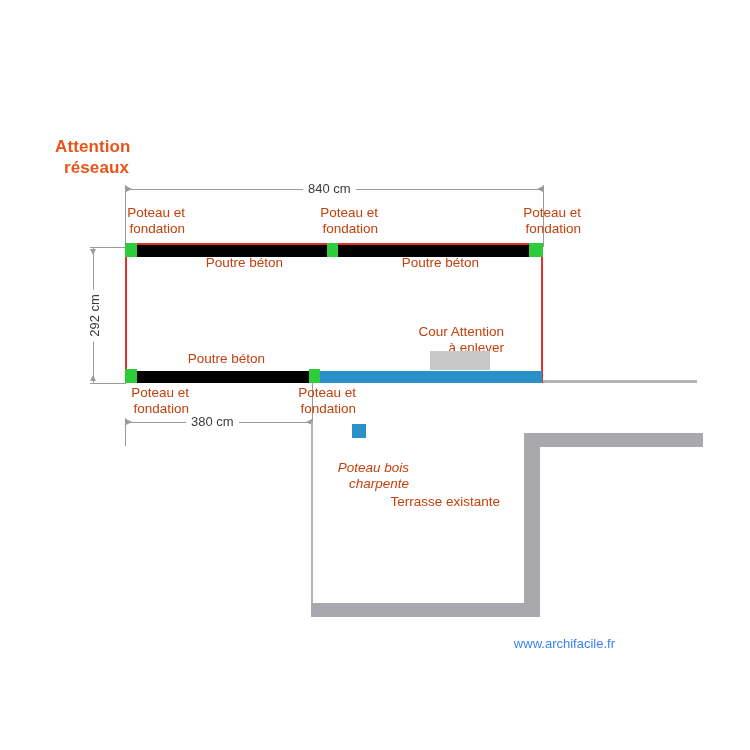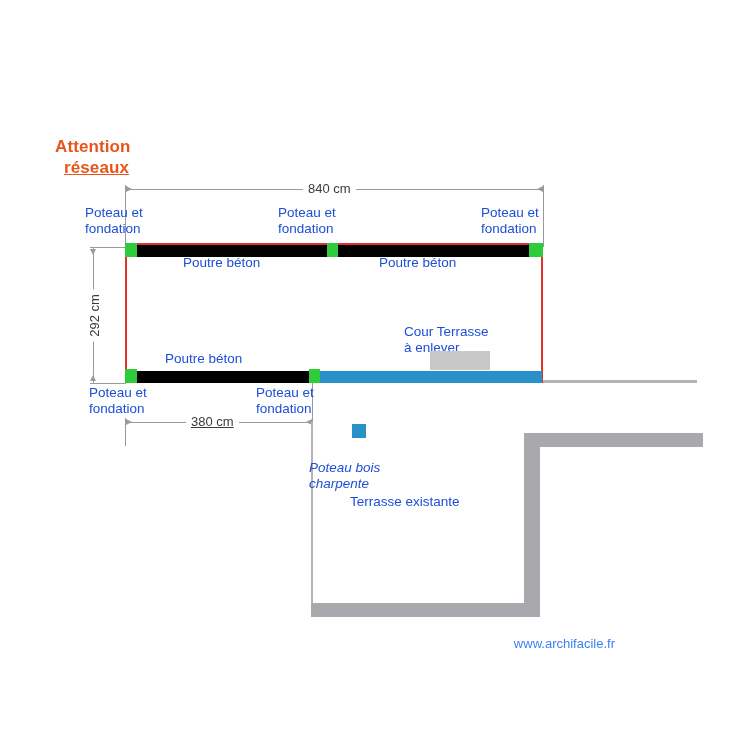--- a/index.html
+++ b/index.html
@@ -27,29 +27,29 @@
     position: absolute;
     left: 55px;
     top: 136px;
     width: 200px;
     font-size: 17px;
     font-weight: bold;
     color: #e8541a;
     line-height: 21px;
     letter-spacing: 0.1px;
   }
-  .warning .l2 { display: block; padding-left: 9px; text-decoration: underline; }
+  .warning .l2 { display: block; padding-left: 9px; }
 
   
   .lbl {
     position: absolute;
     font-size: 13.5px;
-    color: #1d4ed8;
+    color: #c2410c;
     line-height: 16px;
-    text-align: left;
+    text-align: right;
     white-space: pre-line;
   }
 
   
   .dim-h {
     position: absolute;
     height: 1px;
     background: #9a9a9a;
   }
   .dim-tick {
@@ -131,21 +131,21 @@
   <div class="dim-h" style="left:90px; top:383px; width:36px;"></div>
   <div class="arrow-r" style="left:90px; top:249px; transform:rotate(90deg);"></div>
   <div class="arrow-l" style="left:90px; top:375px; transform:rotate(90deg);"></div>
   <div class="dim-text-v" style="left:68px; top:304px; width:52px; text-align:center;">292 cm</div>
 
   <div class="dim-h" style="left:125px; top:422px; width:187px;"></div>
   <div class="dim-tick" style="left:125px; top:418px; height:28px;"></div>
   <div class="dim-tick" style="left:312px; top:383px; height:63px;"></div>
   <div class="arrow-r" style="left:126px; top:419px;"></div>
   <div class="arrow-l" style="left:306px; top:419px;"></div>
-  <div class="dim-text" style="left:186px; top:414px;text-decoration:underline;">380 cm</div>
+  <div class="dim-text" style="left:186px; top:414px;">380 cm</div>
 
   <div class="line-red" style="left:125px; top:243px; width:418px; height:2px;"></div>
   <div class="line-red" style="left:125px; top:243px; width:2px; height:140px;"></div>
   <div class="line-red" style="left:541px; top:243px; width:2px; height:140px;"></div>
 
   <div class="beam-black" style="left:125px; top:245px; width:212px; height:12px;"></div>
   <div class="beam-black" style="left:337px; top:245px; width:206px; height:12px;"></div>
 
   <div class="post-green" style="left:125px; top:243px; width:12px; height:14px;"></div>
   <div class="post-green" style="left:327px; top:243px; width:11px; height:14px;"></div>
@@ -154,21 +154,21 @@
   <div class="lbl" style="left:85px; top:205px; width:100px;">Poteau et
 fondation</div>
   <div class="lbl" style="left:278px; top:205px; width:100px;">Poteau et
 fondation</div>
   <div class="lbl" style="left:481px; top:205px; width:100px;">Poteau et
 fondation</div>
 
   <div class="lbl" style="left:183px; top:255px; width:100px;">Poutre béton</div>
   <div class="lbl" style="left:379px; top:255px; width:100px;">Poutre béton</div>
 
-  <div class="lbl" style="left:404px; top:324px; width:100px;">Cour Terrasse
+  <div class="lbl" style="left:404px; top:324px; width:100px;">Cour Attention
 à enlever</div>
   <div class="cour-gray" style="left:430px; top:351px; width:60px; height:19px;"></div>
 
   <div class="beam-black" style="left:125px; top:371px; width:195px; height:12px;"></div>
   <div class="beam-blue" style="left:320px; top:371px; width:222px; height:12px;"></div>
 
   <div class="post-green" style="left:125px; top:369px; width:12px; height:14px;"></div>
   <div class="post-green" style="left:309px; top:369px; width:11px; height:14px;"></div>
 
   <div class="lbl" style="left:165px; top:351px; width:100px;">Poutre béton</div>

